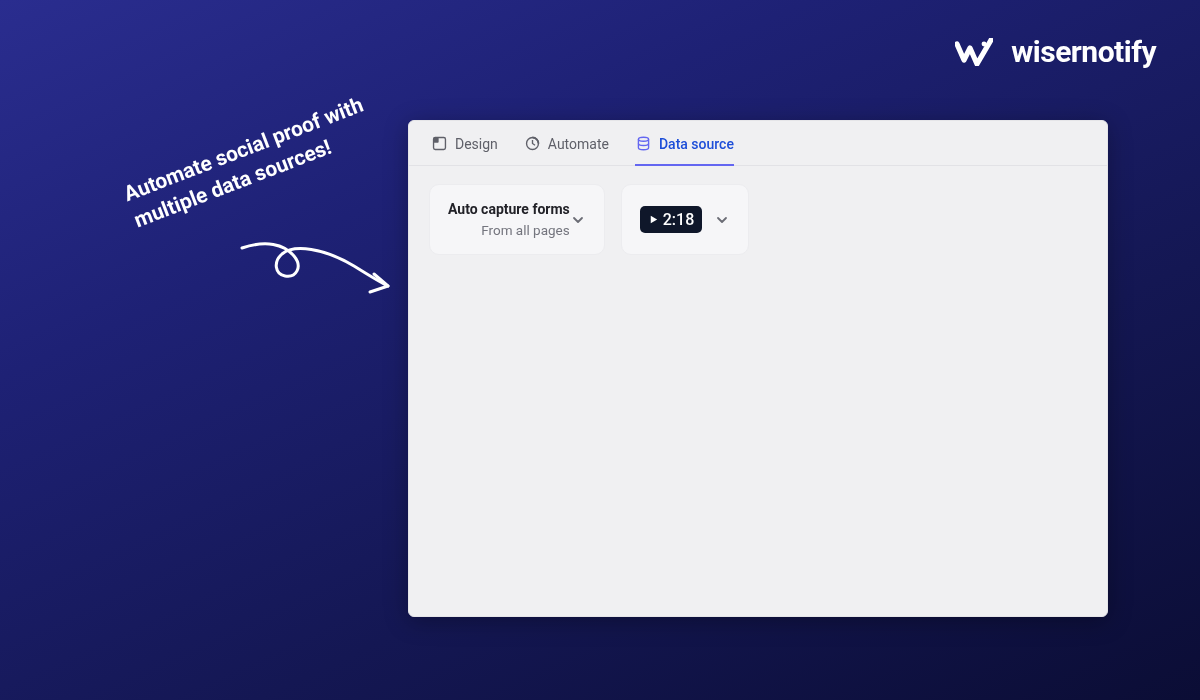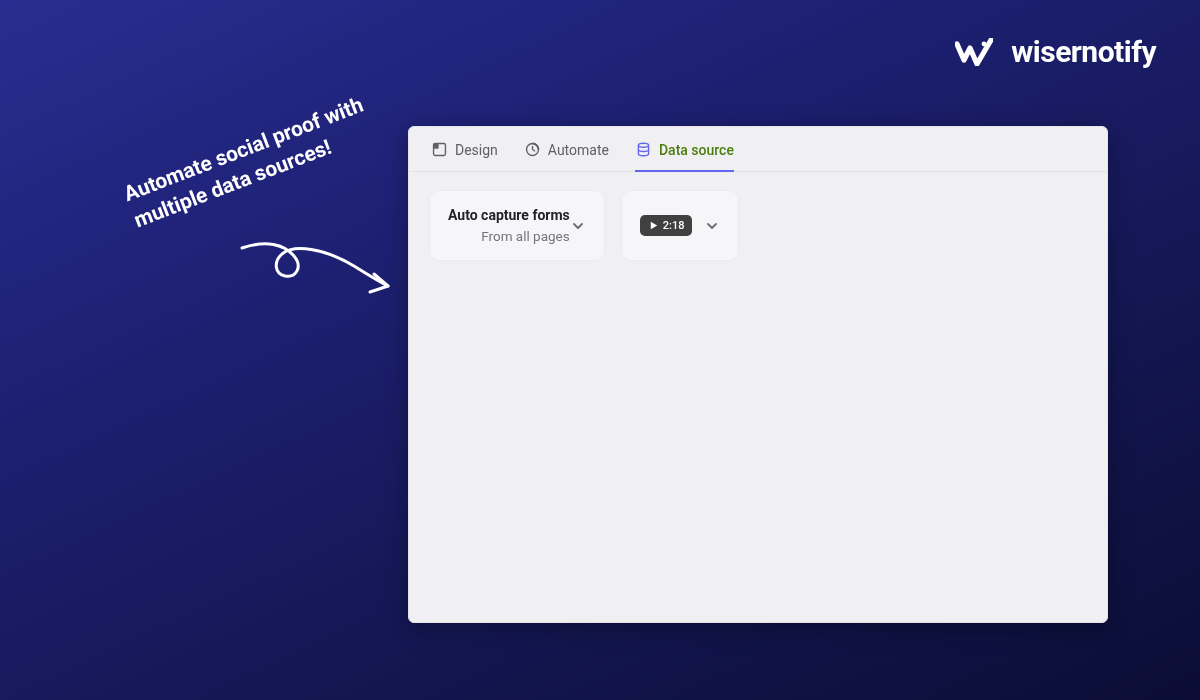--- a/index.html
+++ b/index.html
@@ -52,21 +52,21 @@
   position: absolute;
   top: 222px;
   left: 236px;
   width: 170px;
   height: 90px;
 }
 
 
 .panel {
   position: absolute;
-  top: 126px;
+  top: 120px;
   left: 408px;
   width: 700px;
   background: #f0f0f2;
   border-radius: 6px;
   box-shadow: 0 4px 24px rgba(0,0,0,0.3);
   border: 1px solid #e5e5e8;
   min-height: 497px;
 }
 
 
@@ -80,21 +80,21 @@
   display: flex;
   align-items: center;
   gap: 7px;
   padding-bottom: 13px;
   font-size: 14px;
   color: #5f6069;
   cursor: pointer;
   position: relative;
 }
 .tab.active {
-  color: #4d7c0f;
+  color: #1d4ed8;
   font-weight: 500;
 }
 .tab.active::after {
   content: "";
   position: absolute;
   bottom: -1px;
   left: 0;
   right: 0;
   height: 2px;
   background: #6366f1;
@@ -144,23 +144,23 @@
 }
 .chevron {
   width: 16px;
   height: 16px;
   color: #6b6c75;
 }
 .video-badge {
   display: inline-flex;
   align-items: center;
   gap: 4px;
-  background: #404040;
+  background: #0f172a;
   color: #fff;
-  font-size: 11px;
+  font-size: 16px;
   padding: 4px 8px;
   border-radius: 5px;
   font-weight: 500;
 }
 .video-badge svg { width: 11px; height: 11px; }
 </style>
 </head>
 <body>
 
 <div class="brand">

